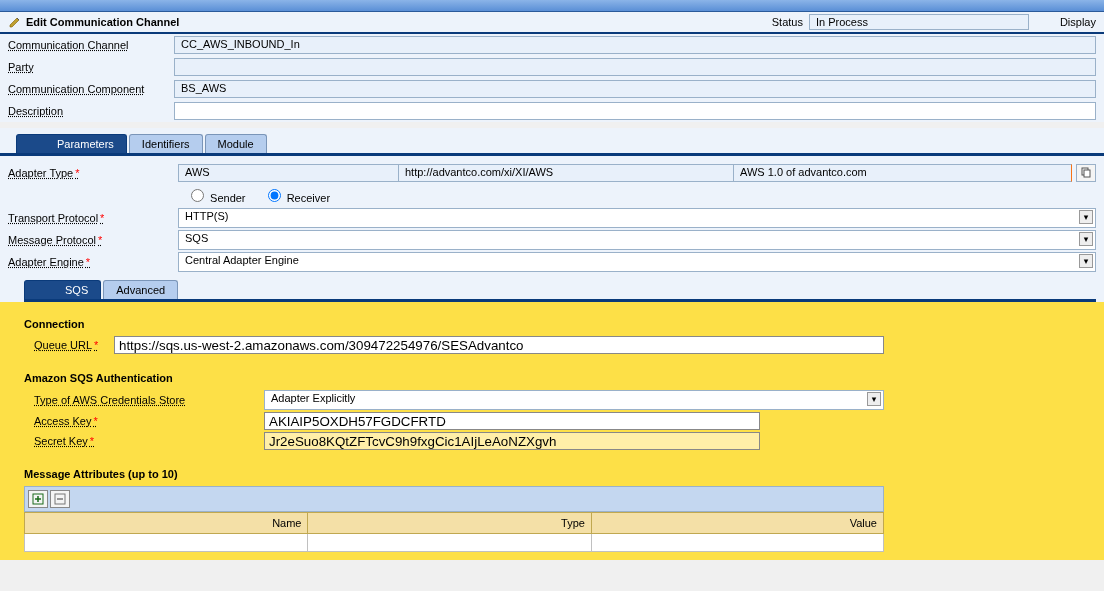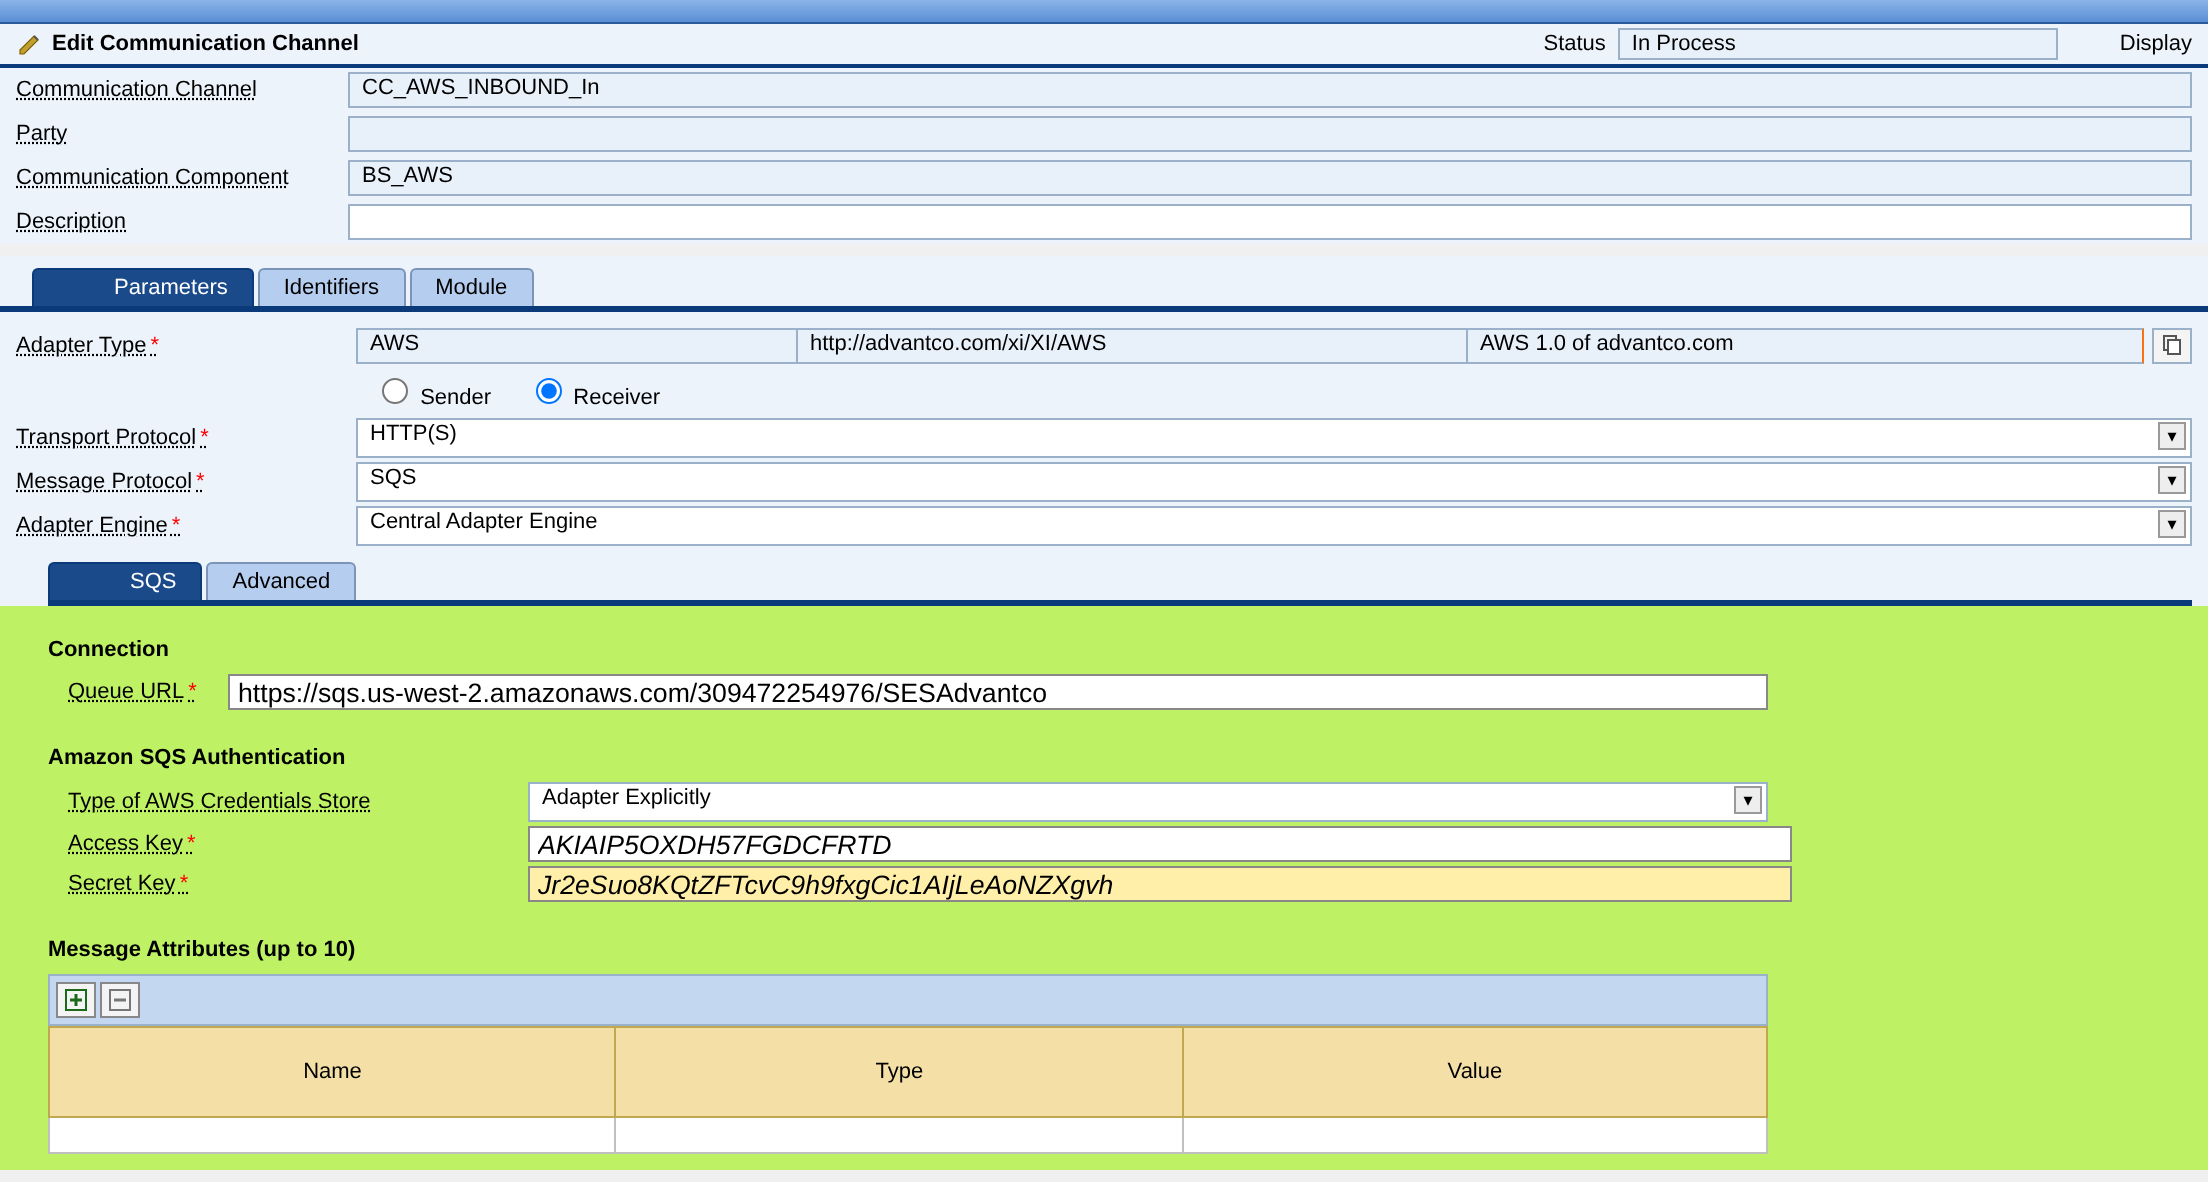--- a/index.html
+++ b/index.html
@@ -142,34 +142,34 @@
     font-size: 9px;
   }
 
   .subtabs {
     display: flex;
     margin: 8px 0 0 16px;
     border-bottom: 3px solid #0a3a7a;
   }
   .subtabs .tab { font-size: 11px; }
 
-  .sqs-body { padding: 8px 24px; background: #bef264; }
+  .sqs-body { padding: 8px 24px; background: #fde047; }
   .section-title { font-weight: bold; margin: 8px 0 6px 0; }
   .sqs-row { display: flex; align-items: center; margin: 2px 0; }
   .sqs-row .slabel { width: 240px; flex: 0 0 auto; padding-left: 10px; }
   .sqs-row .slabel.short { width: 90px; }
   .sqs-input {
     border: 1px solid #888;
     padding: 1px 4px;
     height: 18px;
     background: #fff;
   }
   .sqs-input.yellow { background: #ffefa8; }
   .sqs-input.wide { width: 770px; }
-  .sqs-input.med { width: 632px; font-style: italic; }
+  .sqs-input.med { width: 496px; }
 
   .attr-toolbar {
     background: #c4d7f0;
     border: 1px solid #9ab1c9;
     padding: 3px;
     display: flex;
     gap: 2px;
     width: 860px;
   }
   .tb-btn {
@@ -179,23 +179,23 @@
     cursor: pointer;
     display: flex; align-items: center; justify-content: center;
   }
   .attr-table {
     border-collapse: collapse;
     width: 860px;
   }
   .attr-table th {
     background: #f4e0a7;
     border: 1px solid #c0a850;
-    text-align: center;
+    text-align: right;
     font-weight: normal;
-    padding: 16px 6px;
+    padding: 4px 6px;
     height: 20px;
   }
   .attr-table td {
     border: 1px solid #c0c0c0;
     background: #fff;
     height: 18px;
     padding: 2px 6px;
   }
   .ul { text-decoration: underline; text-decoration-style: dotted; }
 </style>

